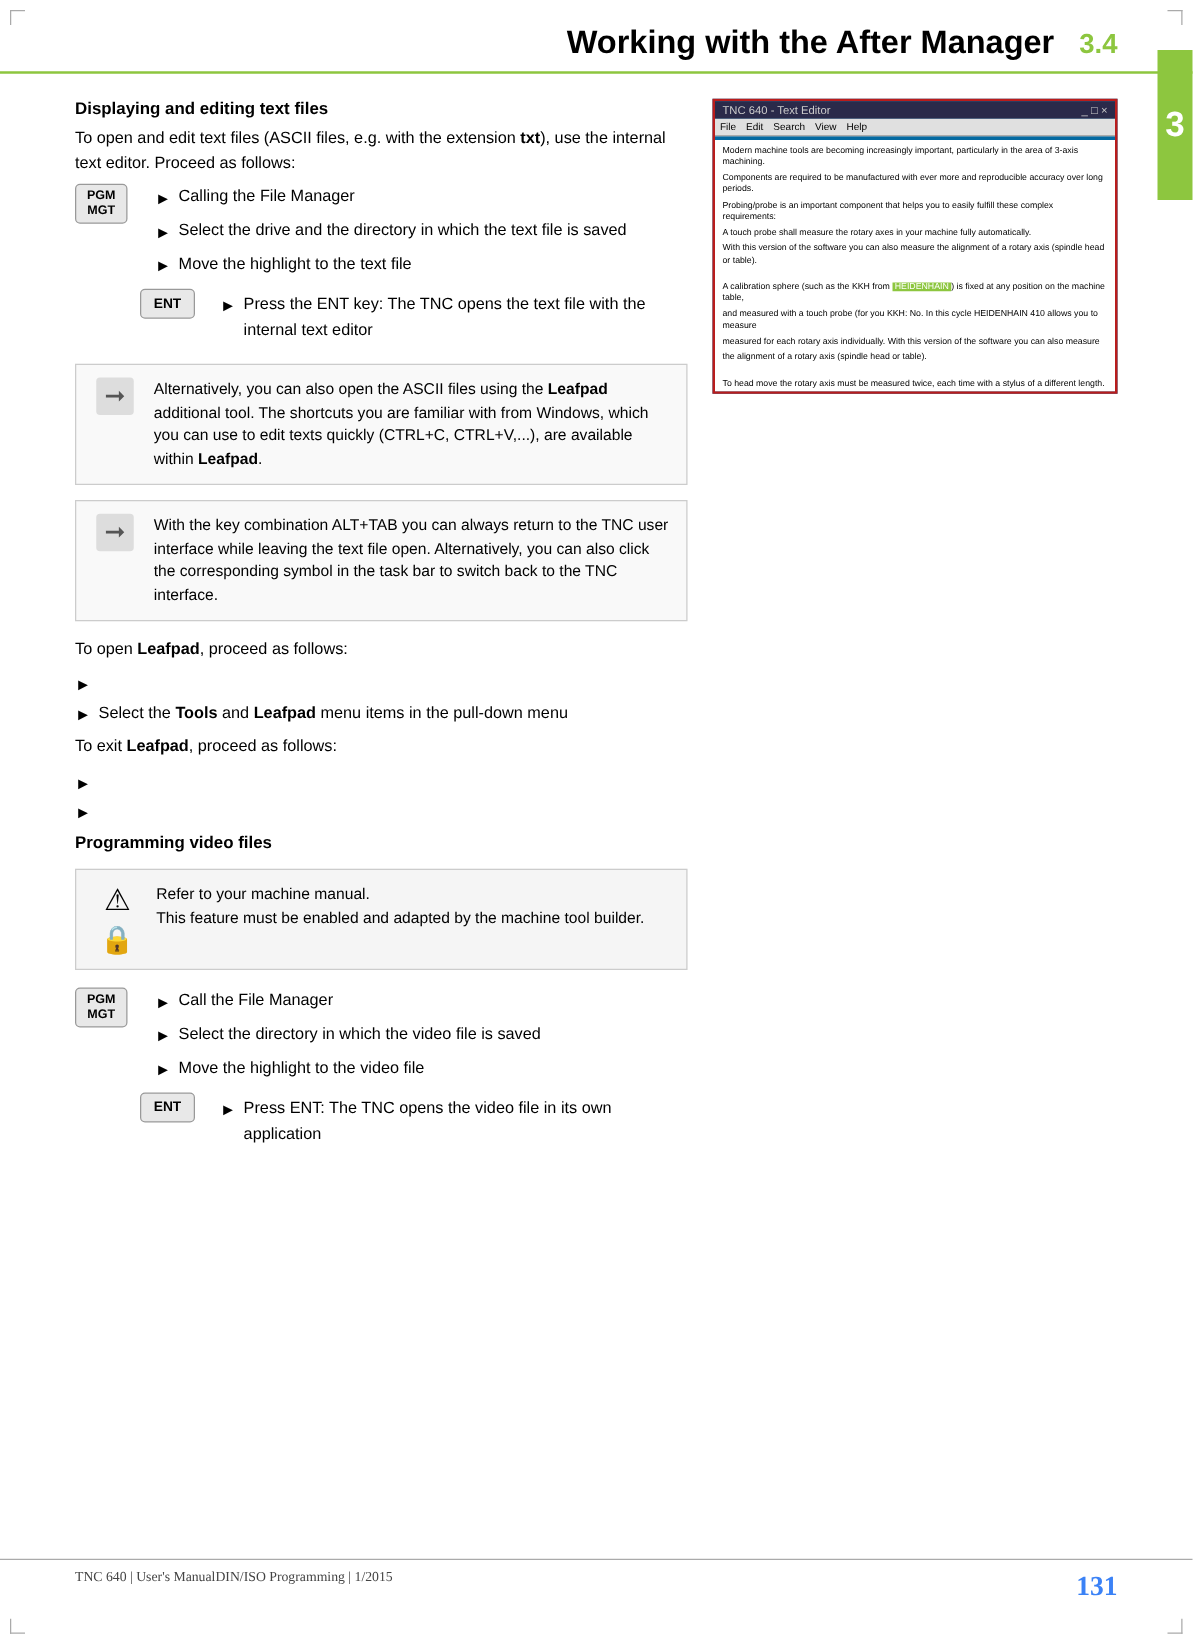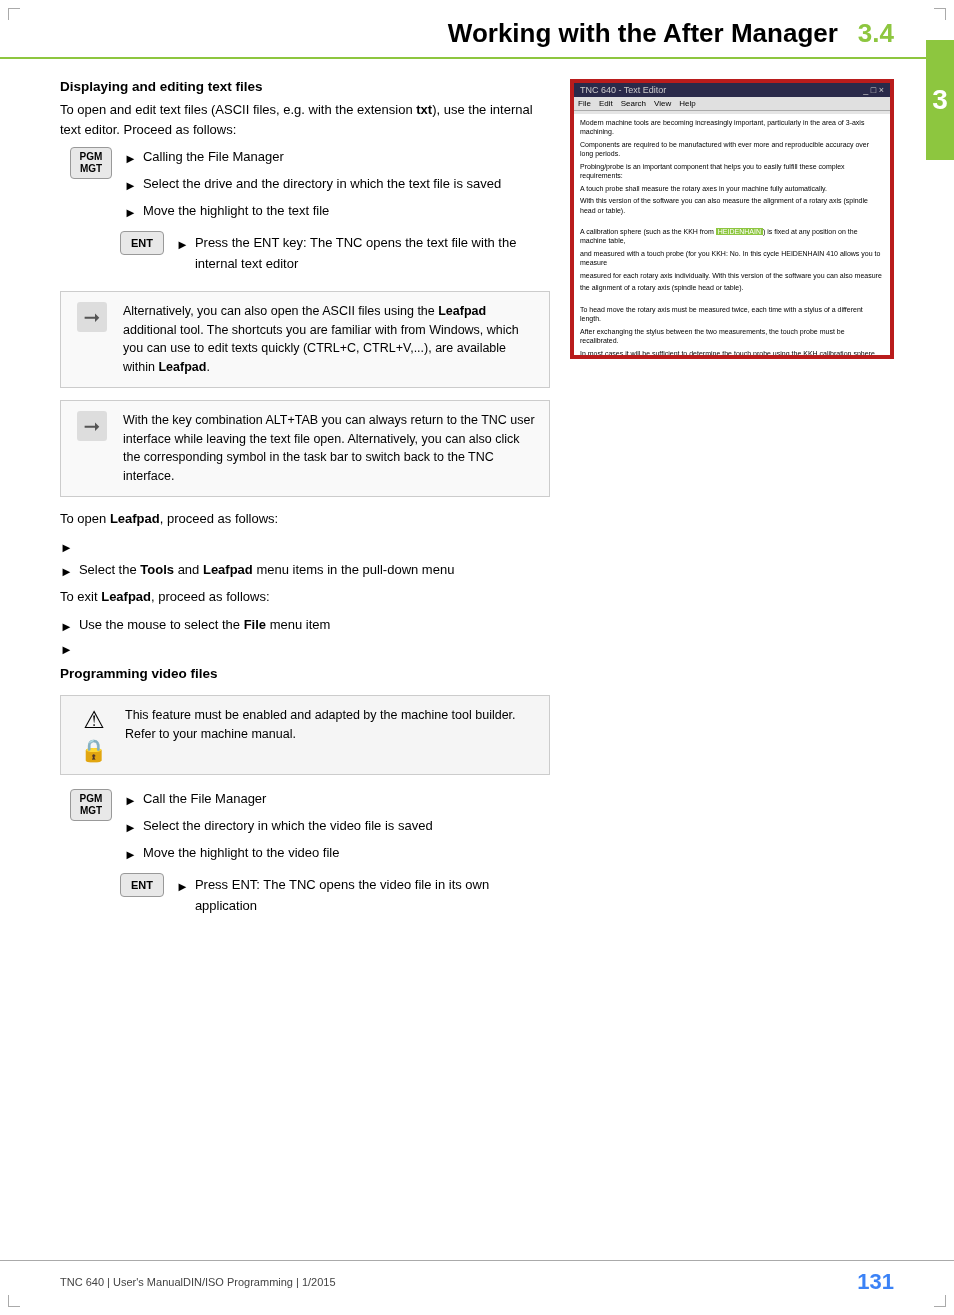--- a/index.html
+++ b/index.html
@@ -49,21 +49,21 @@
       padding-bottom: 8px;
       margin-bottom: 20px;
     }
     .page-title {
       font-size: 26px;
       font-weight: bold;
       color: #000;
       margin-right: 20px;
     }
     .section-number {
-      font-size: 26px;
+      font-size: 22px;
       font-weight: bold;
       color: #8dc63f;
     }
 
     
     .content {
       padding: 0 60px 40px 60px;
       display: flex;
       gap: 20px;
     }
@@ -96,21 +96,21 @@
     .steps-group {
       display: flex;
       gap: 12px;
       margin-bottom: 10px;
       align-items: flex-start;
     }
     .btn-col {
       display: flex;
       flex-direction: column;
       gap: 8px;
-      align-items: flex-end;
+      align-items: flex-start;
       min-width: 52px;
     }
 
     .pgm-mgt-btn {
       background: #e8e8e8;
       border: 1px solid #999;
       border-radius: 4px;
       padding: 3px 6px;
       font-size: 10px;
       font-weight: bold;
@@ -225,23 +225,23 @@
     .warn-icon-bottom {
       font-size: 22px;
     }
     .warn-text {
       font-size: 12.5px;
       line-height: 1.5;
     }
 
     
     .screenshot-box {
-      border: 4px solid #b91c1c;
-      background: #e5e5e5;
-      height: 280px;
+      border: 2px solid #b91c1c;
+      background: #0369a1;
+      height: 236px;
       margin-top: 0;
       overflow: hidden;
       position: relative;
     }
     .screenshot-titlebar {
       background: #2a2a4a;
       color: #ccc;
       font-size: 9px;
       padding: 2px 6px;
       display: flex;
@@ -267,24 +267,24 @@
     }
 
     
     .page-footer {
       position: absolute;
       bottom: 20px;
       left: 0;
       right: 0;
       display: flex;
       justify-content: space-between;
-      align-items: center;
-      padding: 0 60px;
+      padding: 13px 60px;
       border-top: 1px solid #aaa;
       padding-top: 8px;
+      font-family: Liberation Serif, serif;
     }
     .footer-left {
       font-size: 11px;
       color: #444;
     }
     .footer-right {
       font-size: 22px;
       font-weight: bold;
       color: #3b82f6;
     }
@@ -391,37 +391,36 @@
         <li>
           <span class="bullet-arrow">►</span>
           <span>Select the <b>Tools</b> and <b>Leafpad</b> menu items in the pull-down menu</span>
         </li>
       </ul>
 
       <p class="para">To exit <b>Leafpad</b>, proceed as follows:</p>
       <ul class="bullet-list">
         <li>
           <span class="bullet-arrow">►</span>
-          <span>Use the mouse to select the <b>File</b> menu item</span>
         </li>
         <li>
           <span class="bullet-arrow">►</span>
         </li>
       </ul>
 
       <div class="section-heading">Programming video files</div>
 
       <div class="warn-box">
         <div class="warn-icons">
           <div class="warn-icon-top">⚠</div>
           <div class="warn-icon-bottom">🔒</div>
         </div>
         <div class="warn-text">
+          <div>Refer to your machine manual.</div>
           <div>This feature must be enabled and adapted by the machine tool builder.</div>
-          <div>Refer to your machine manual.</div>
         </div>
       </div>
 
 
       <div class="steps-group">
         <div class="btn-col">
           <div class="pgm-mgt-btn">
             <div>PGM</div>
             <div>MGT</div>
           </div>

